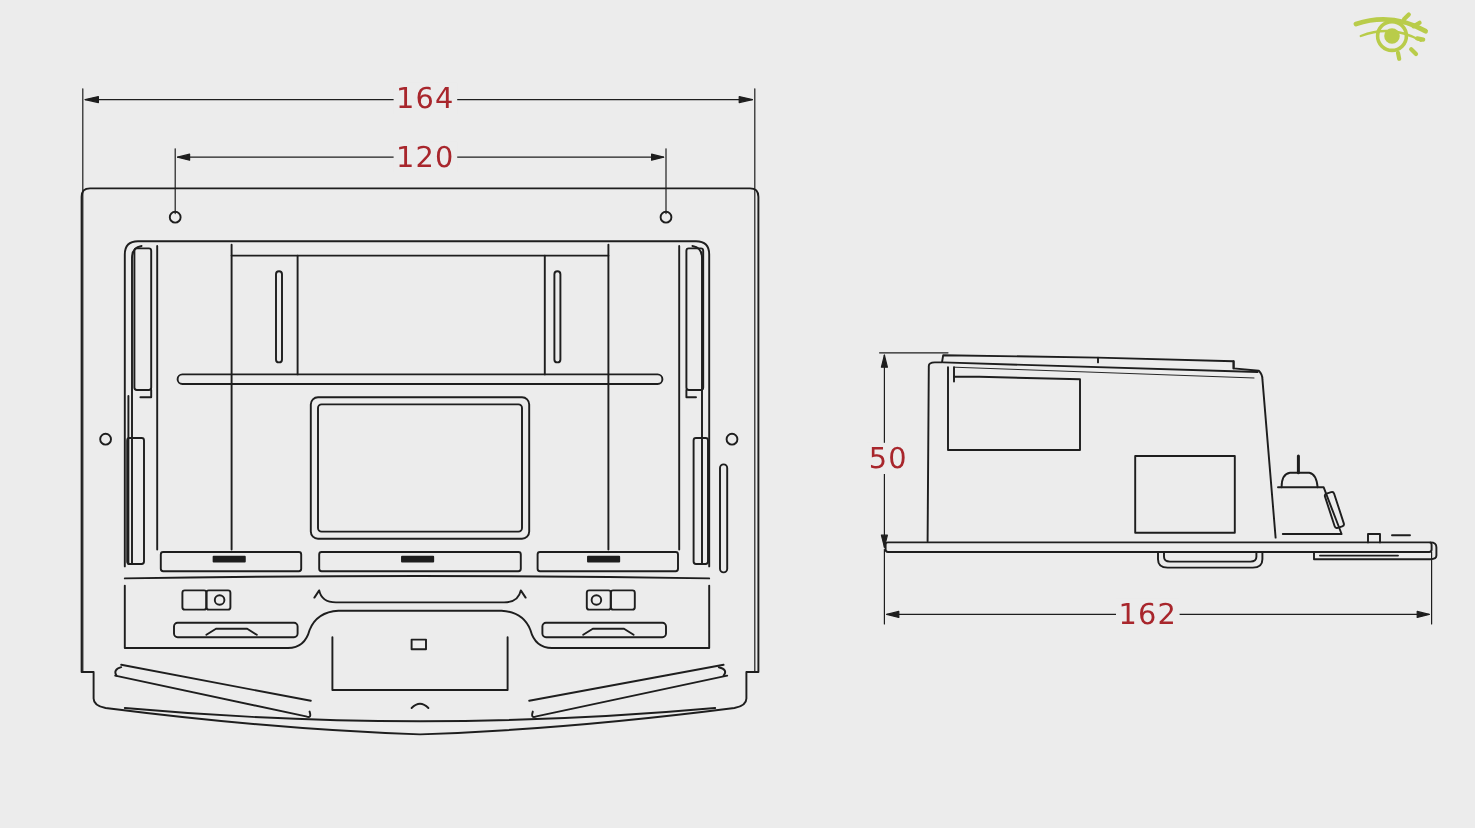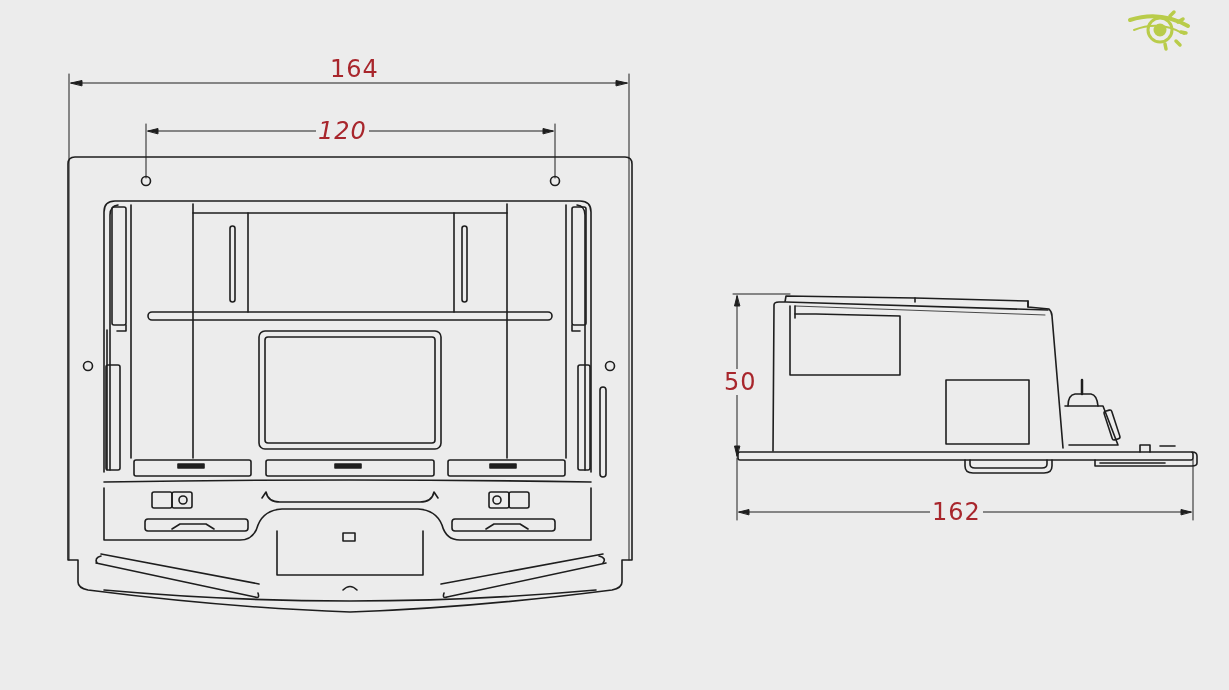--- a/index.html
+++ b/index.html
@@ -175,18 +175,18 @@
 
     <g stroke="#b9cc4a" stroke-width="3" fill="none">
       <circle cx="1160" cy="30" r="12"></circle>
       <circle cx="1160" cy="30" r="5" fill="#b9cc4a"></circle>
       <path d="M1130,20 Q1160,10 1188,26" stroke-width="4"></path>
       <path d="M1134,30 Q1160,20 1184,34" stroke-width="2"></path>
       <path d="M1170,16 L1174,12 M1178,22 L1183,19 M1181,32 L1186,33 M1176,41 L1180,45 M1165,44 L1166,49" stroke-width="3.5"></path>
     </g>
   </svg>
 
-  <span class="dim-label" style="left:328px; top:56px;">164</span>
-  <span class="dim-label" style="left:316px; top:118px;font-style:italic;">120</span>
+  <span class="dim-label" style="left:328px; top:69px;">164</span>
+  <span class="dim-label" style="left:328px; top:118px;">120</span>
   <span class="dim-label" style="left:722px; top:369px;">50</span>
   <span class="dim-label" style="left:930px; top:499px;">162</span>
 
 </div>
 
 </body></html>

